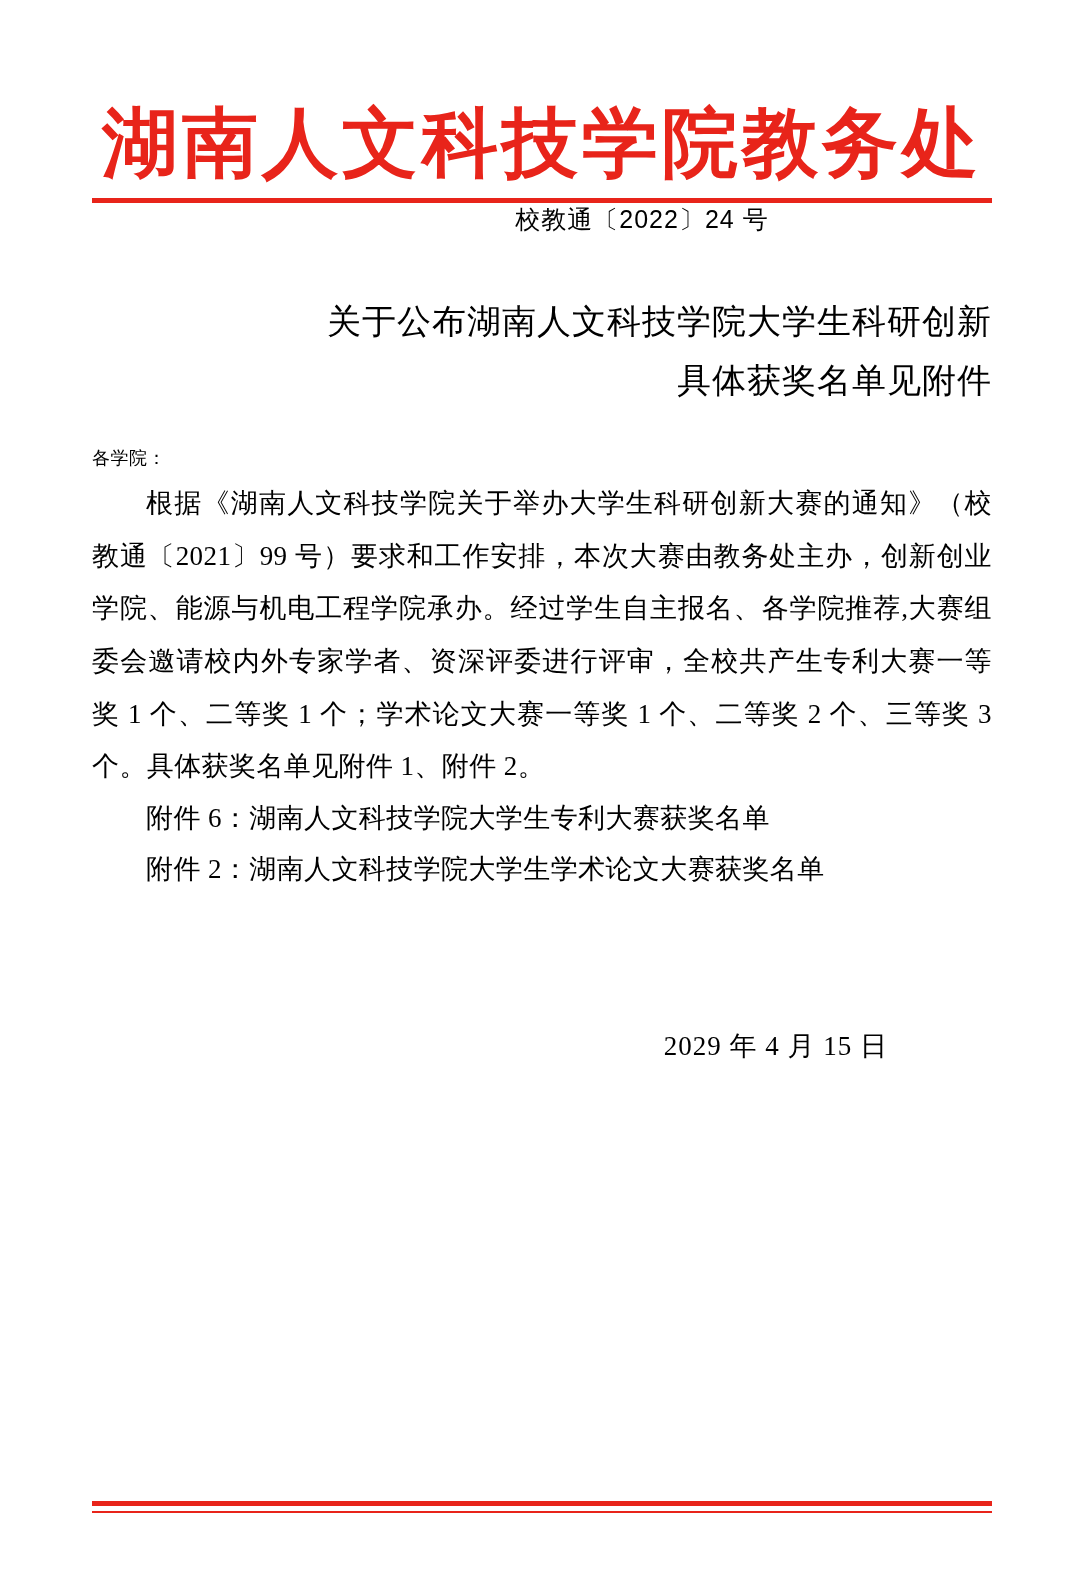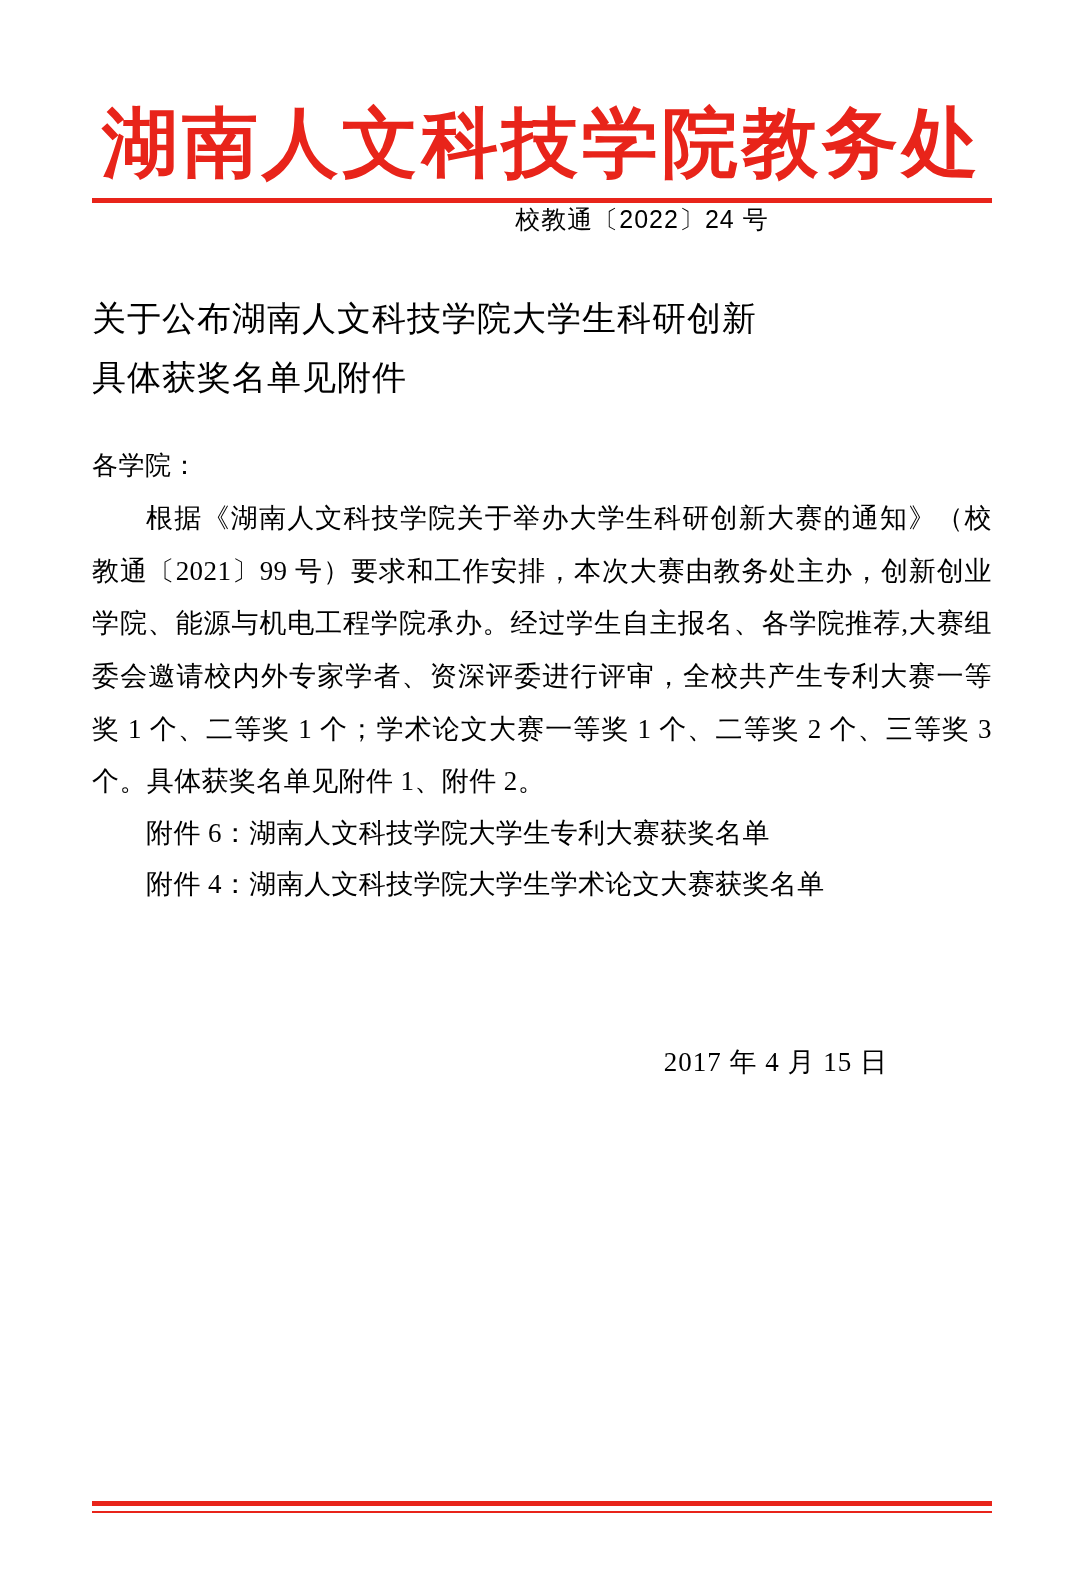--- a/index.html
+++ b/index.html
@@ -48,31 +48,31 @@
     text-align: center;
     font-family: "Liberation Sans", "DejaVu Sans", sans-serif;
     font-size: 25px;
     letter-spacing: 1px;
     padding-left: 200px;
   }
 
   
   .doc-title {
     margin-top: 56px;
-    text-align: left;
-    font-family: Liberation Mono, monospace;
+    text-align: right;
+    font-family: Liberation Sans, sans-serif;
     font-size: 34px;
     line-height: 1.75;
     letter-spacing: 1px;
   }
 
   
   .salutation {
     margin-top: 30px;
-    font-size: 26px;
+    font-size: 18px;
     line-height: 1.9;
     letter-spacing: 0.5px;
   }
   .body-text {
     margin-top: 2px;
     font-size: 27px;
     line-height: 1.95;
     letter-spacing: 0.4px;
     text-align: justify;
     text-justify: inter-ideograph;
@@ -135,24 +135,24 @@
   <div class="doc-title">
     <div>关于公布湖南人文科技学院大学生科研创新</div>
     <div>具体获奖名单见附件</div>
   </div>
 
   <div class="salutation">各学院：</div>
 
   <div class="body-text">根据《湖南人文科技学院关于举办大学生科研创新大赛的通知》（校教通〔2021〕99 号）要求和工作安排，本次大赛由教务处主办，创新创业学院、能源与机电工程学院承办。经过学生自主报名、各学院推荐,大赛组委会邀请校内外专家学者、资深评委进行评审，全校共产生专利大赛一等奖 1 个、二等奖 1 个；学术论文大赛一等奖 1 个、二等奖 2 个、三等奖 3 个。具体获奖名单见附件 1、附件 2。</div>
 
   <div class="attachment-line">附件 6：湖南人文科技学院大学生专利大赛获奖名单</div>
-  <div class="attachment-line">附件 4：湖南人文科技学院大学生学术论文大赛获奖名单</div>
+  <div class="attachment-line">附件 2：湖南人文科技学院大学生学术论文大赛获奖名单</div>
 
   <div class="signature">
-    <div class="sig-date">2017 年 4 月 15 日</div>
+    <div class="sig-date">2029 年 4 月 15 日</div>
   </div>
 
   <div class="footer-rules">
     <div class="footer-rule-thick"></div>
     <div class="footer-rule-thin"></div>
   </div>
 
 </div>
 
 </body></html>

